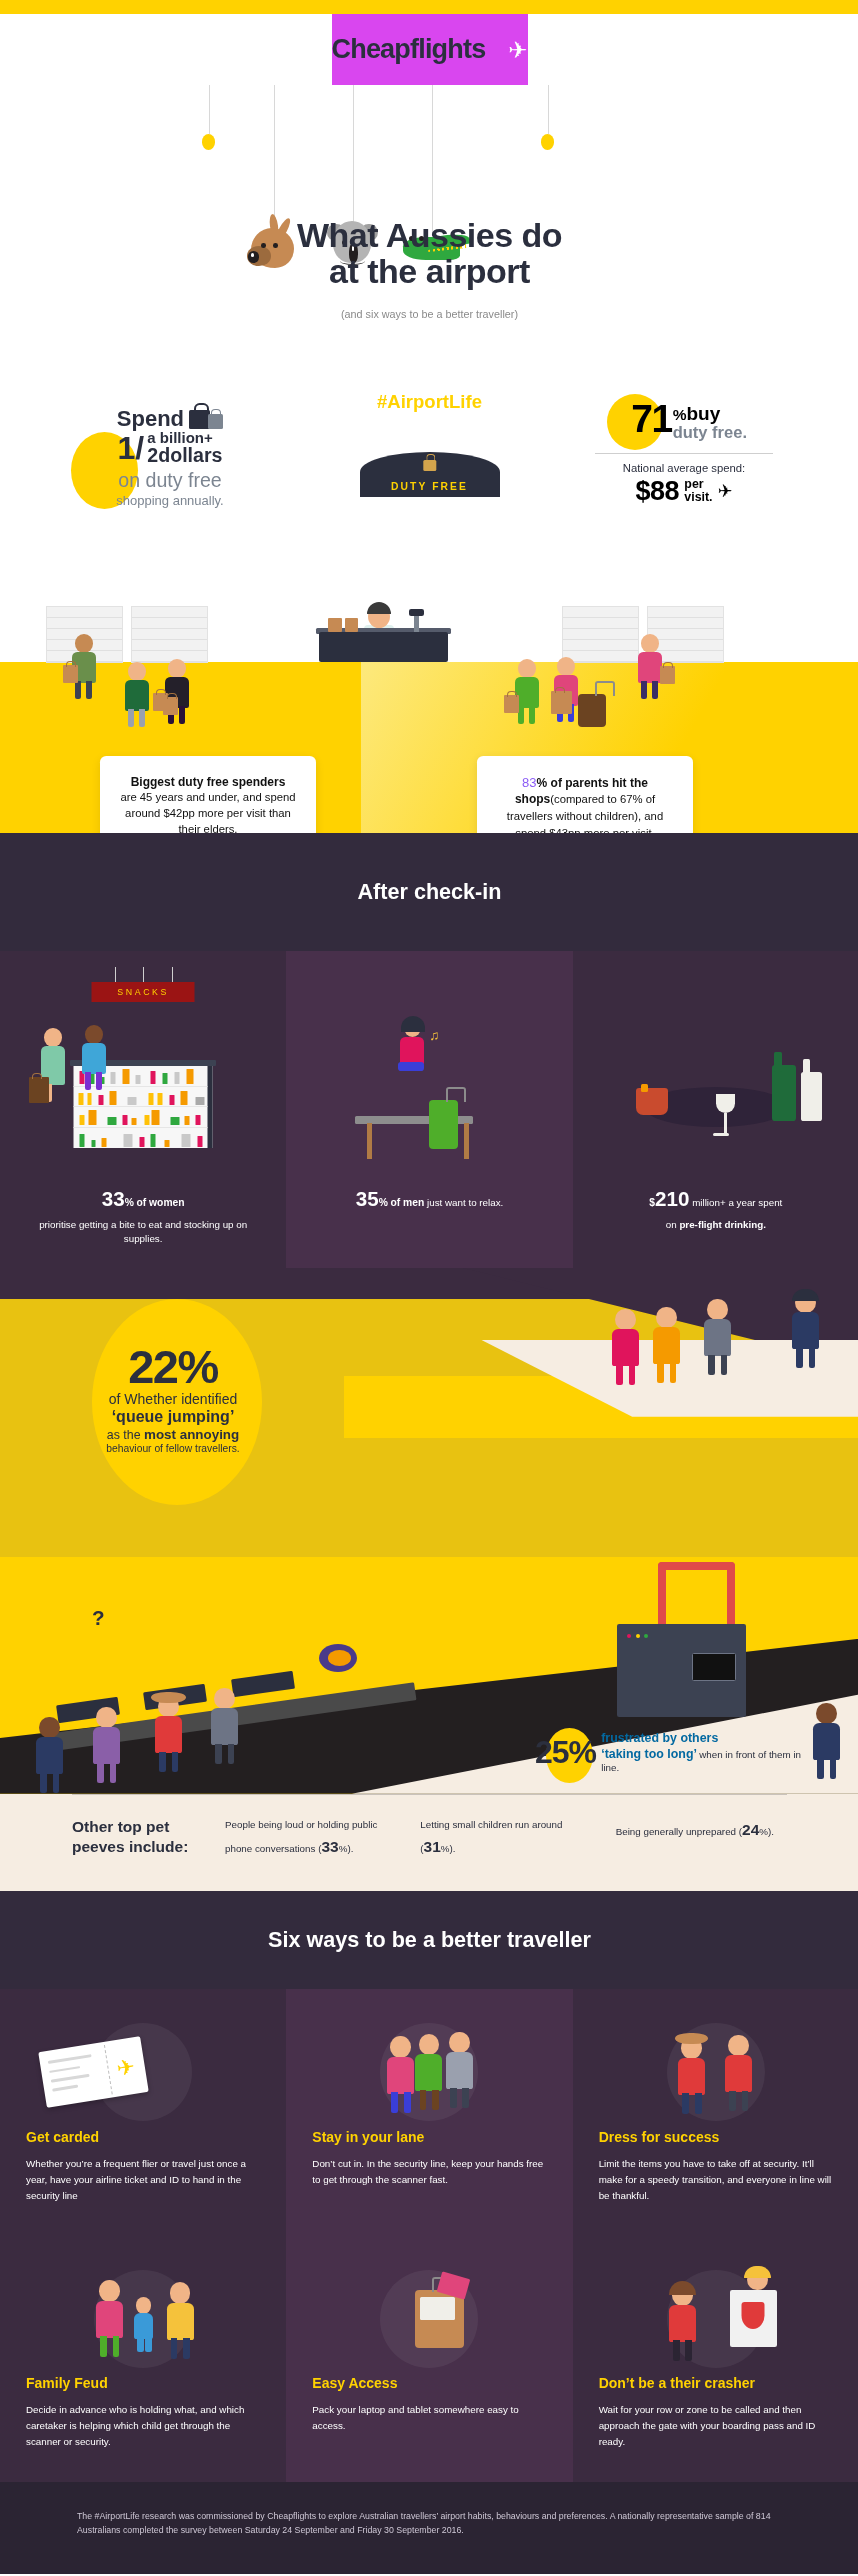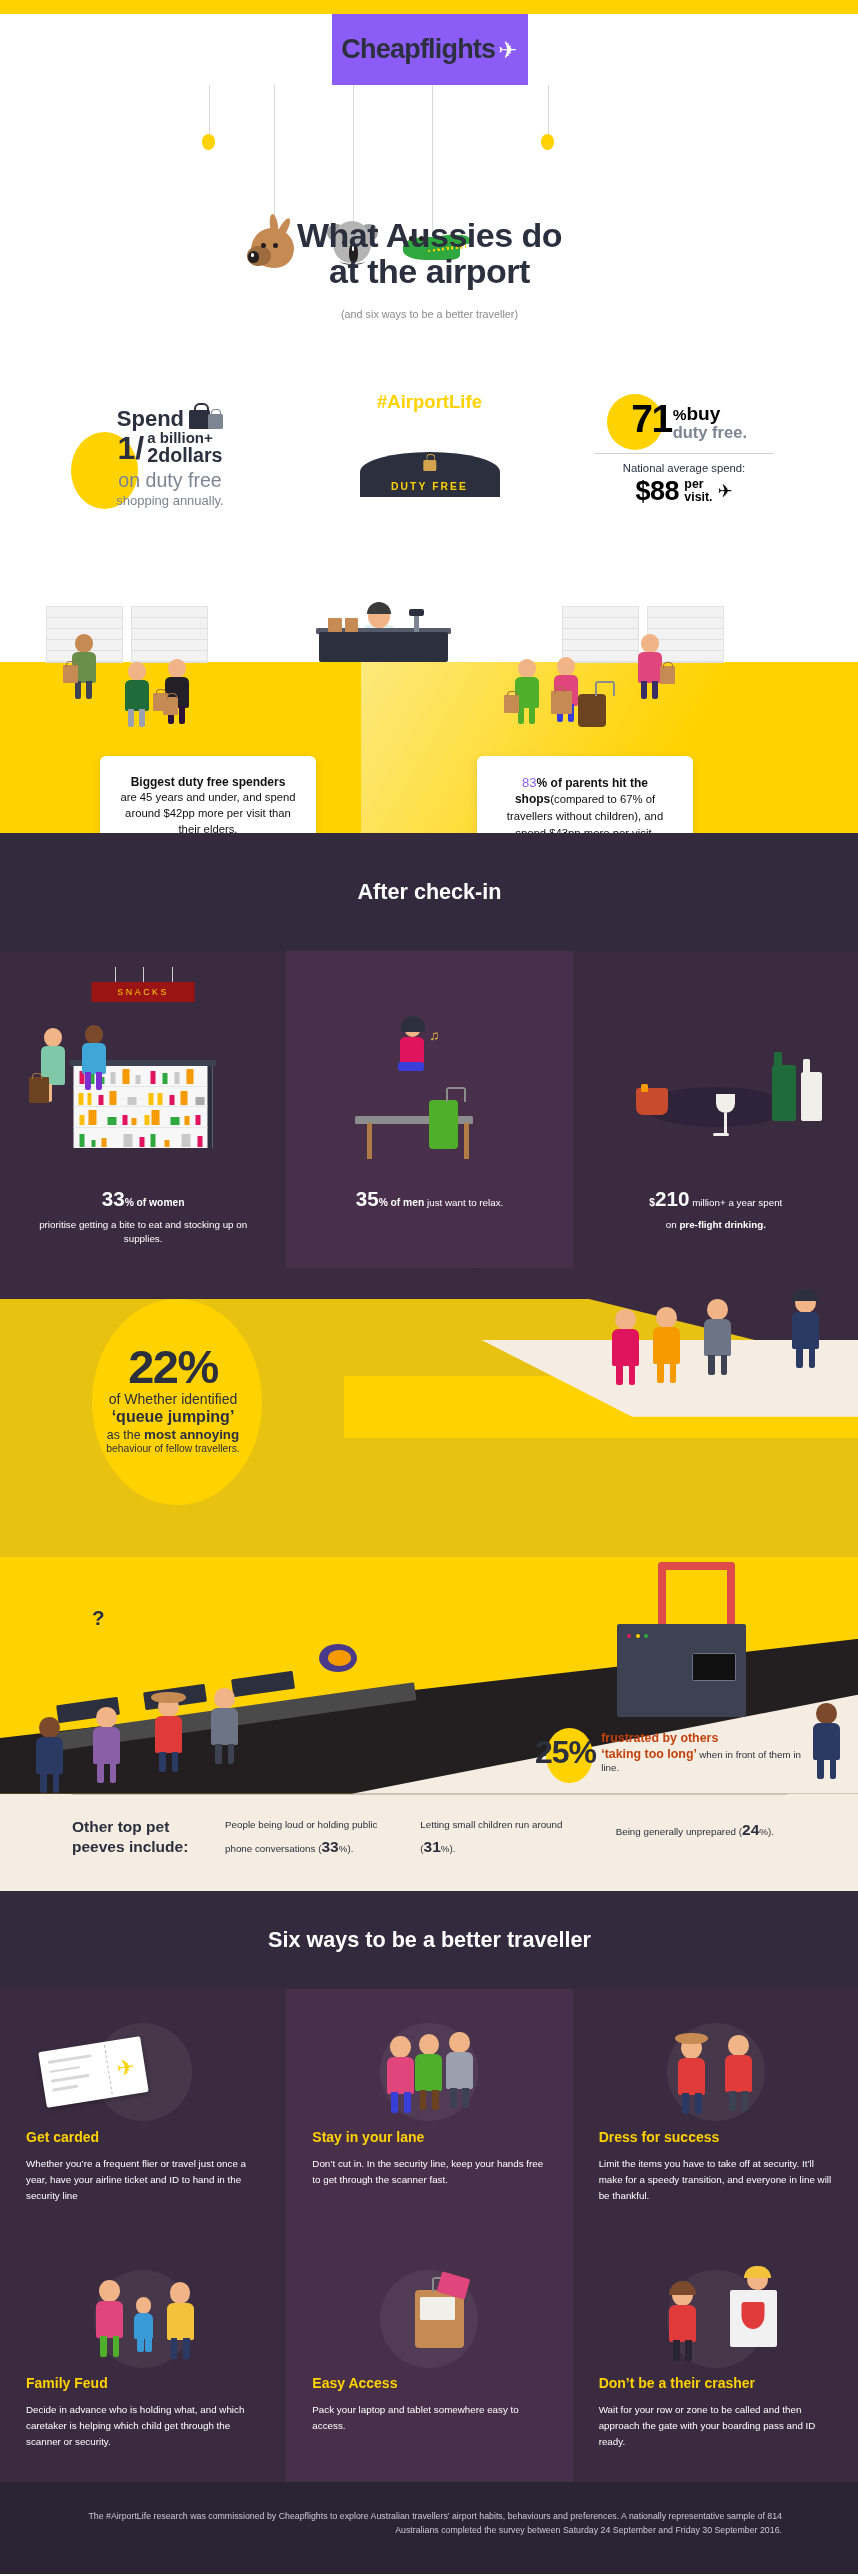--- a/index.html
+++ b/index.html
@@ -10,22 +10,22 @@
     color:#2b2f3e;
     -webkit-font-smoothing:antialiased;
   }
   .page{width:859px;position:relative;overflow:hidden;}
 
   
   .topbar{height:14.4px;background:#ffd200;width:100%;}
   .hero{position:relative;background:#ffffff;height:340px;overflow:hidden;}
   .logo-badge{
     position:absolute;left:50%;transform:translateX(-50%);top:0;
-    width:196px;height:71px;background:#8b5cf6;
-    display:flex;align-items:center;justify-content:center;gap:3.1px;z-index:5;
+    width:196px;height:71px;background:#d946ef;
+    display:flex;align-items:center;justify-content:space-between;gap:3.1px;z-index:5;
   }
   .logo-text{font-size:27px;font-weight:bold;color:#2b2f3e;letter-spacing:-0.8px;}
   .logo-plane{font-size:23px;color:#ffffff;line-height:1;transform:translateY(1px);}
 
   .string{position:absolute;top:71px;width:0.5px;background:#d8d8d8;z-index:1;}
   .s1{left:274px;height:149px;}
   .s2{left:353px;height:149px;}
   .s3{left:432px;height:149px;}
   .s4{left:209px;height:49px;}
   .s5{left:548px;height:49px;}
@@ -207,21 +207,21 @@
   .tray{position:absolute;width:62px;height:17.5px;background:#2b2f3e;border-radius:1.5px;transform:rotate(-8deg);}
   .scanner{position:absolute;right:113px;bottom:77px;width:129px;height:93px;background:#3c4252;border-radius:2.1px;}
   .scanner .screen{position:absolute;right:10.3px;top:29px;width:44px;height:28px;background:#111;border:1.5px solid #6d7485;border-radius:1.5px;}
   .scanner .dotg{position:absolute;width:4.1px;height:4.1px;border-radius:50%;}
   .archway{position:absolute;right:124px;bottom:165px;width:77px;height:67px;border:8.2px solid #e04a4a;border-bottom:none;border-radius:4.1px 4.1px 0 0;}
 
   .q25{position:absolute;right:46px;bottom:20.6px;width:278px;display:flex;align-items:center;gap:5.2px;z-index:6;}
   .q25-blob{position:absolute;left:11.3px;top:-3.1px;width:47px;height:55px;background:#ffd200;border-radius:50%;z-index:0;}
   .q25-num{position:relative;z-index:2;font-size:32px;font-weight:bold;color:#2b2f3e;letter-spacing:-1px;}
   .q25-txt{position:relative;z-index:2;}
-  .q25-a{font-size:12.4px;font-weight:bold;color:#c2410c;line-height:1.25;}
+  .q25-a{font-size:12.4px;font-weight:bold;color:#0369a1;line-height:1.25;}
   .q25-b{font-size:9.8px;color:#2b2f3e;margin-top:1px;}
 
   
   .peeves{background:#f6ede2;padding:0 0 31px 0;position:relative;}
   .peeves-rule{height:0.5px;background:#c9c2bb;margin:0 72px 23px 72px;}
   .peeves-inner{display:flex;padding:0 72px;gap:24px;align-items:flex-start;}
   .peeve-title{font-size:15.5px;font-weight:bold;color:#2b2f3e;line-height:1.25;width:129px;flex:none;}
   .peeve-item{flex:1;font-size:9.8px;color:#2b2f3e;line-height:1.7;}
   .peeve-item b{font-size:15.5px;font-weight:bold;}
 
@@ -250,21 +250,21 @@
   .p-head{position:absolute;width:20.6px;height:21.6px;border-radius:50%;}
   .p-body{position:absolute;width:27px;height:37px;border-radius:6.2px 6.2px 2.6px 2.6px;}
   .p-legs{position:absolute;width:6.7px;height:20.6px;border-radius:0 0 2.1px 2.1px;}
   .suitcase{position:absolute;width:49px;height:58px;background:#c68a53;border-radius:4.1px;}
   .suitcase:before{content:"";position:absolute;left:16.5px;top:-13.4px;width:16.5px;height:13.4px;border:2.6px solid #8c8c8c;border-bottom:none;border-radius:3.1px 3.1px 0 0;}
   .podium{position:absolute;width:47px;height:57px;background:#f1f1f1;border-radius:2.1px;}
   .podium .shield{position:absolute;left:50%;transform:translateX(-50%);top:11.3px;width:23px;height:27px;background:#e03a3a;border-radius:3.1px 3.1px 50% 50%;}
 
   
   .footer{background:#2b2433;padding:27px 77px 36px 77px;}
-  .footer p{color:#cfc8d6;font-size:8.8px;line-height:1.7;text-align:right;}
+  .footer p{color:#cfc8d6;font-size:8.8px;line-height:1.7;}
 </style>
 </head>
 <body>
 
 <div class="page">
 
   <div class="topbar"></div>
 
   <div class="hero">
     <div class="logo-badge">

